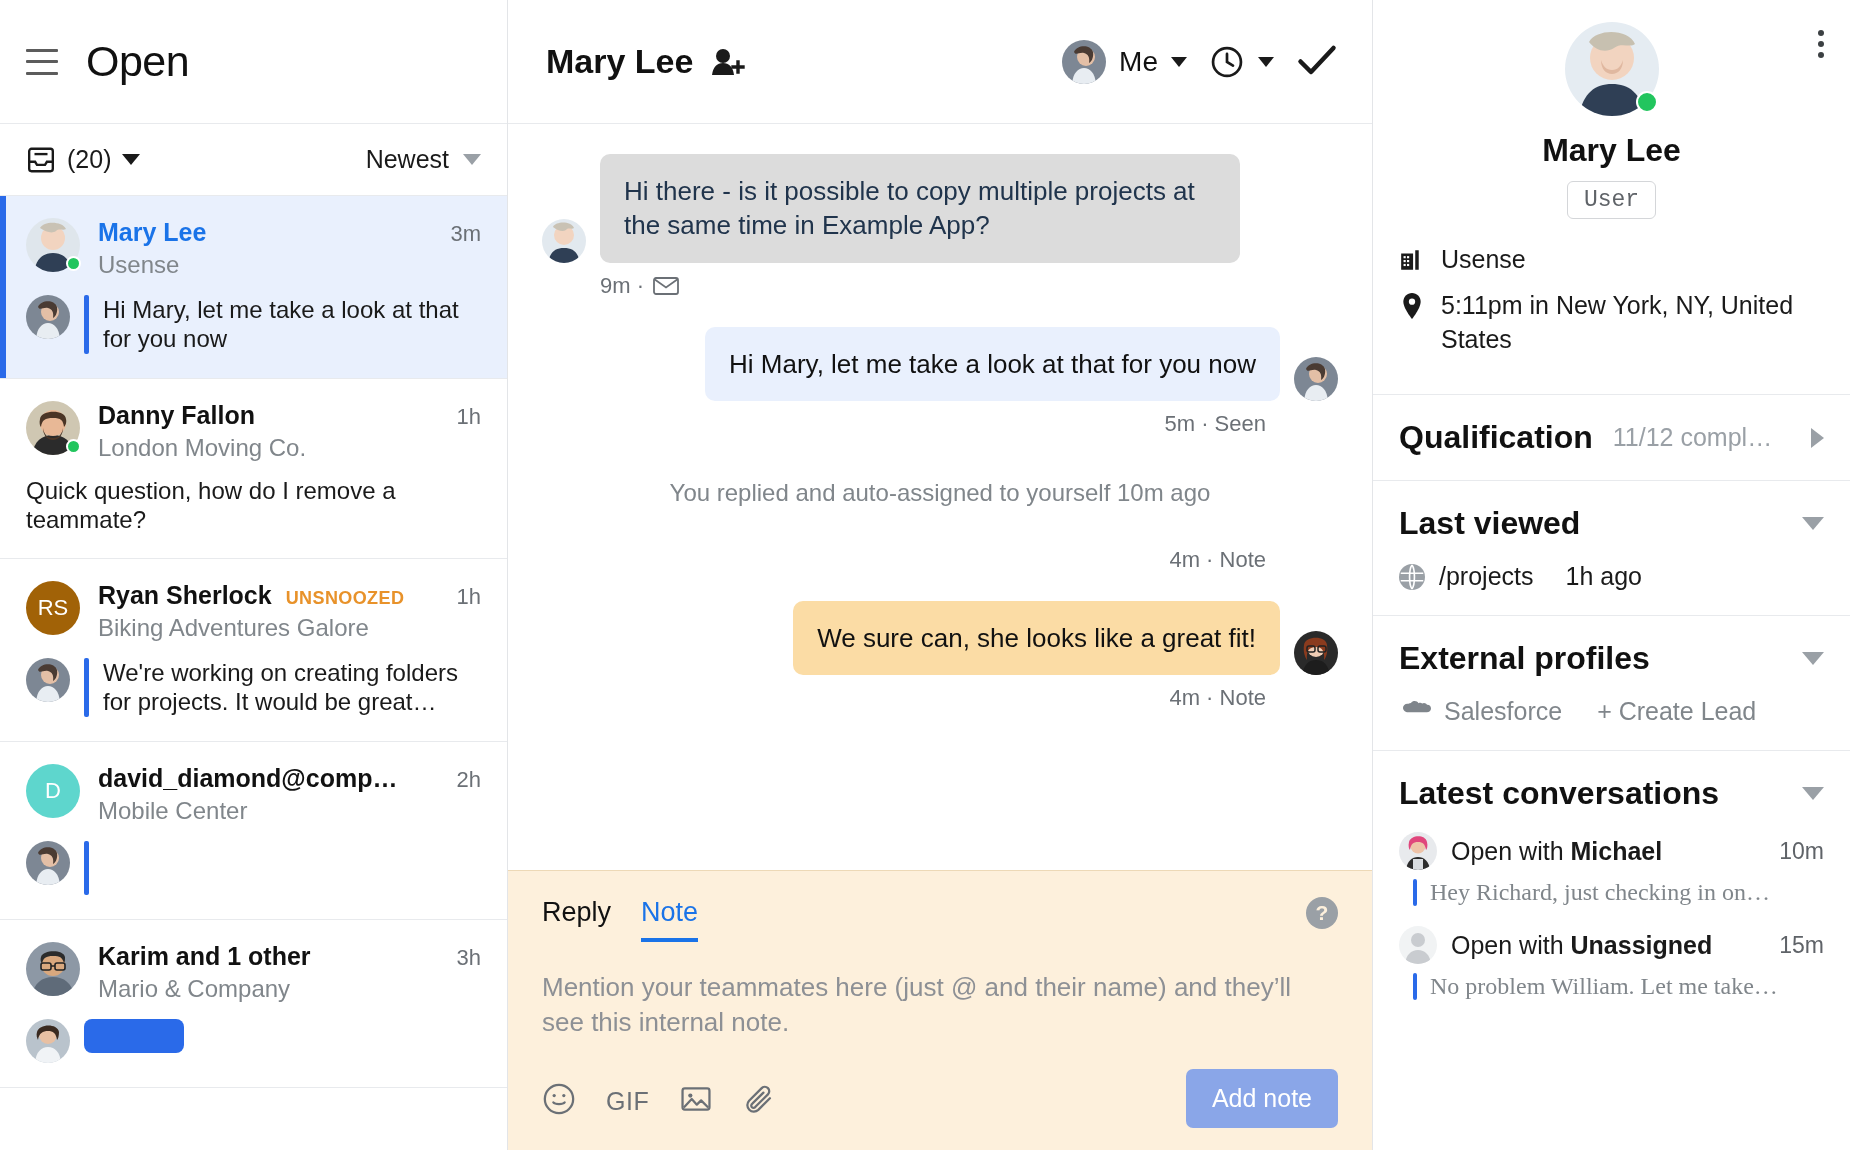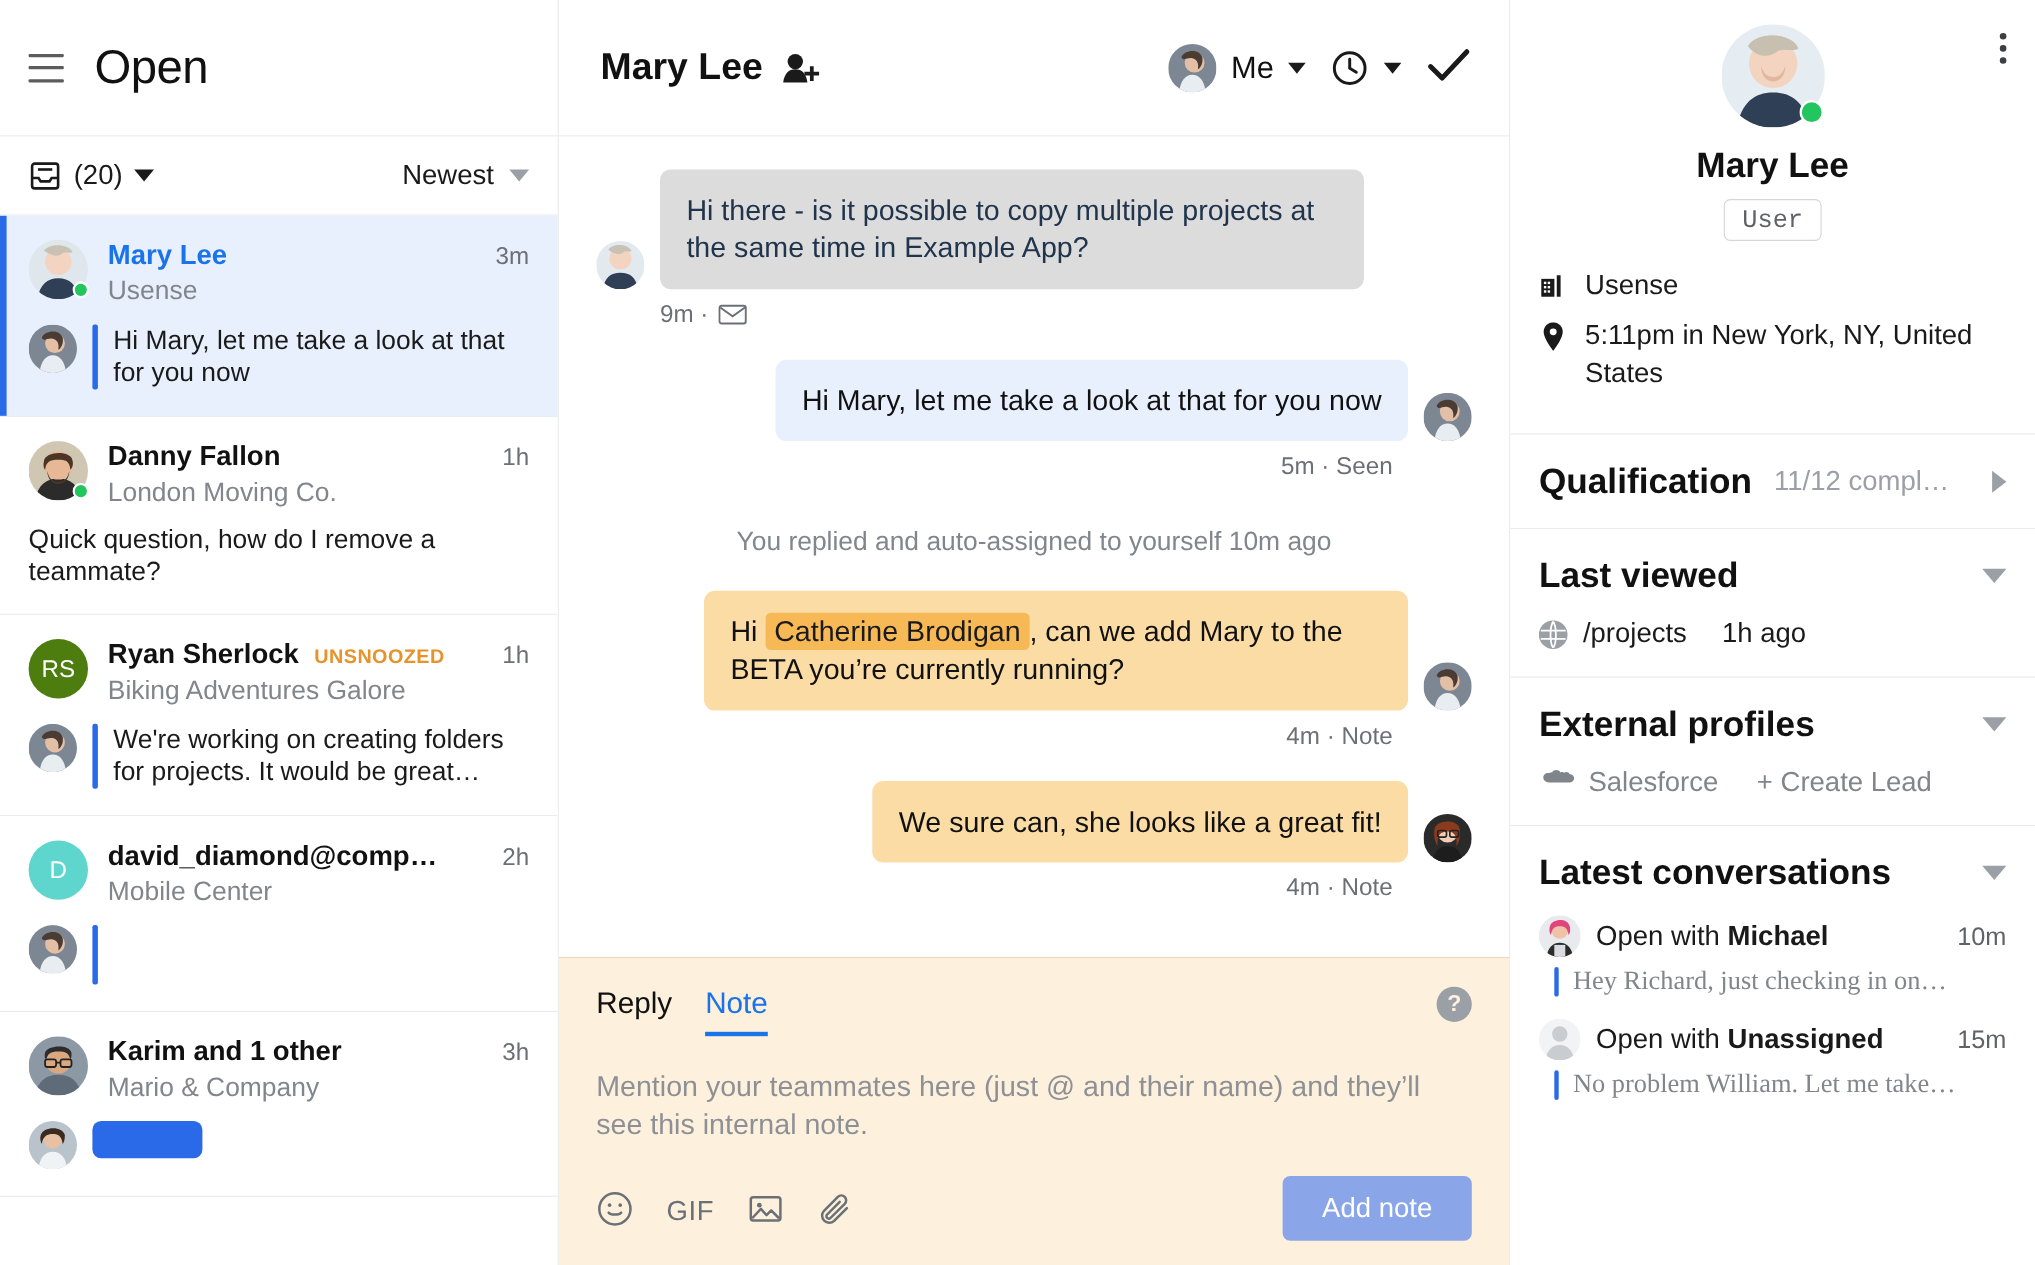--- a/index.html
+++ b/index.html
@@ -139,21 +139,21 @@
     background: #9aa0a6; color: #fdf0dc; font-size: 21px; font-weight: 700;
     display: flex; align-items: center; justify-content: center; cursor: pointer;
   }
   .composer-placeholder { font-size: 26px; line-height: 1.32; color: #8d9095; margin-top: 28px; max-width: 770px; }
   .composer-bottom { display: flex; align-items: center; margin-top: 30px; }
   .ctools { display: flex; align-items: flex-end; gap: 30px; }
   .ctool { cursor: pointer; color: #6b7076; display: flex; align-items: center; }
   .gif-txt { font-size: 25px; color: #6b7076; letter-spacing: .5px; }
   .add-note-btn {
     margin-left: auto; background: #8aa6e8; color: #fff;
-    font-size: 25px; padding: 15px 36px; border: none; border-radius: 7px; cursor: pointer;
+    font-size: 25px; padding: 15px 26px; border: none; border-radius: 7px; cursor: pointer;
     font-family: "Liberation Sans", sans-serif;
   }
 
   
   .profile-col { width: 477px; flex: 0 0 477px; height: 1150px; background: #fff; overflow: hidden; }
   .profile-head { padding: 22px 26px 0 26px; position: relative; display: flex; flex-direction: column; align-items: center; }
   .kebab { position: absolute; right: 26px; top: 30px; display: flex; flex-direction: column; gap: 5px; cursor: pointer; }
   .kebab i { width: 6px; height: 6px; border-radius: 50%; background: #3c4043; display: block; }
   .profile-av { width: 94px; height: 94px; border-radius: 50%; position: relative; }
   .profile-av .face { width: 94px; height: 94px; border-radius: 50%; overflow: hidden; display: block; }
@@ -282,21 +282,21 @@
           </div>
         </div>
         <div class="conv-preview-row" style="margin-top:14px;">
           <span class="conv-preview-plain">Quick question, how do I remove a teammate?</span>
         </div>
       </div>
 
       <div class="conv-item">
         <div class="conv-top">
           <div class="avatar">
-            <span class="avatar-initials" style="background:#4d7c0f;">RS</span>
+            <span class="avatar-initials" style="background:#a16207;">RS</span>
           </div>
           <div class="conv-meta">
             <div class="conv-name-row">
               <span class="conv-name">Ryan Sherlock</span>
               <span class="conv-badge">UNSNOOZED</span>
               <span class="conv-time">1h</span>
             </div>
             <div class="conv-company">Biking Adventures Galore</div>
           </div>
         </div>
@@ -448,31 +448,20 @@
               <path d="M10 44c1-11 6-16 12-16s11 5 12 16z" fill="#e8edf2"></path>
               <circle cx="24" cy="17" r="9" fill="#e3bfa6"></circle>
               <path d="M12 12c3-7 16-8 19 0 1 6-2 10-4 11 1-6-1-9-5-10-5-1-8 3-10-1z" fill="#4a3b33"></path>
             </svg>
         </span>
       </div>
       <div class="msg-stamp right">5m · Seen</div>
 
       <div class="sys-line">You replied and auto-assigned to yourself 10m ago</div>
 
-      <div class="msg-row out">
-        <div class="bubble note"><span>Hi </span><span class="mention">Catherine Brodigan</span><span>, can we add Mary to the BETA you’re currently running?</span></div>
-        <span class="msg-av">
-          <svg width="44" height="44" viewBox="0 0 44 44">
-              <rect width="44" height="44" fill="#7d8794"></rect>
-              <path d="M10 44c1-11 6-16 12-16s11 5 12 16z" fill="#e8edf2"></path>
-              <circle cx="24" cy="17" r="9" fill="#e3bfa6"></circle>
-              <path d="M12 12c3-7 16-8 19 0 1 6-2 10-4 11 1-6-1-9-5-10-5-1-8 3-10-1z" fill="#4a3b33"></path>
-            </svg>
-        </span>
-      </div>
       <div class="msg-stamp right">4m ·  Note</div>
 
       <div class="msg-row out">
         <div class="bubble note">We sure can, she looks like a great fit!</div>
         <span class="msg-av">
           <svg width="44" height="44" viewBox="0 0 44 44">
               <rect width="44" height="44" fill="#2a2a2a"></rect>
               <path d="M8 44c2-11 7-15 14-15s12 4 14 15z" fill="#1d1d1d"></path>
               <circle cx="22" cy="17" r="9" fill="#f0cdb4"></circle>
               <path d="M10 14c1-9 22-10 23 0 1 7-1 13-3 15 1-9-2-13-8-13s-10 3-9 13c-2-3-4-8-3-15z" fill="#8a3b1e"></path>

